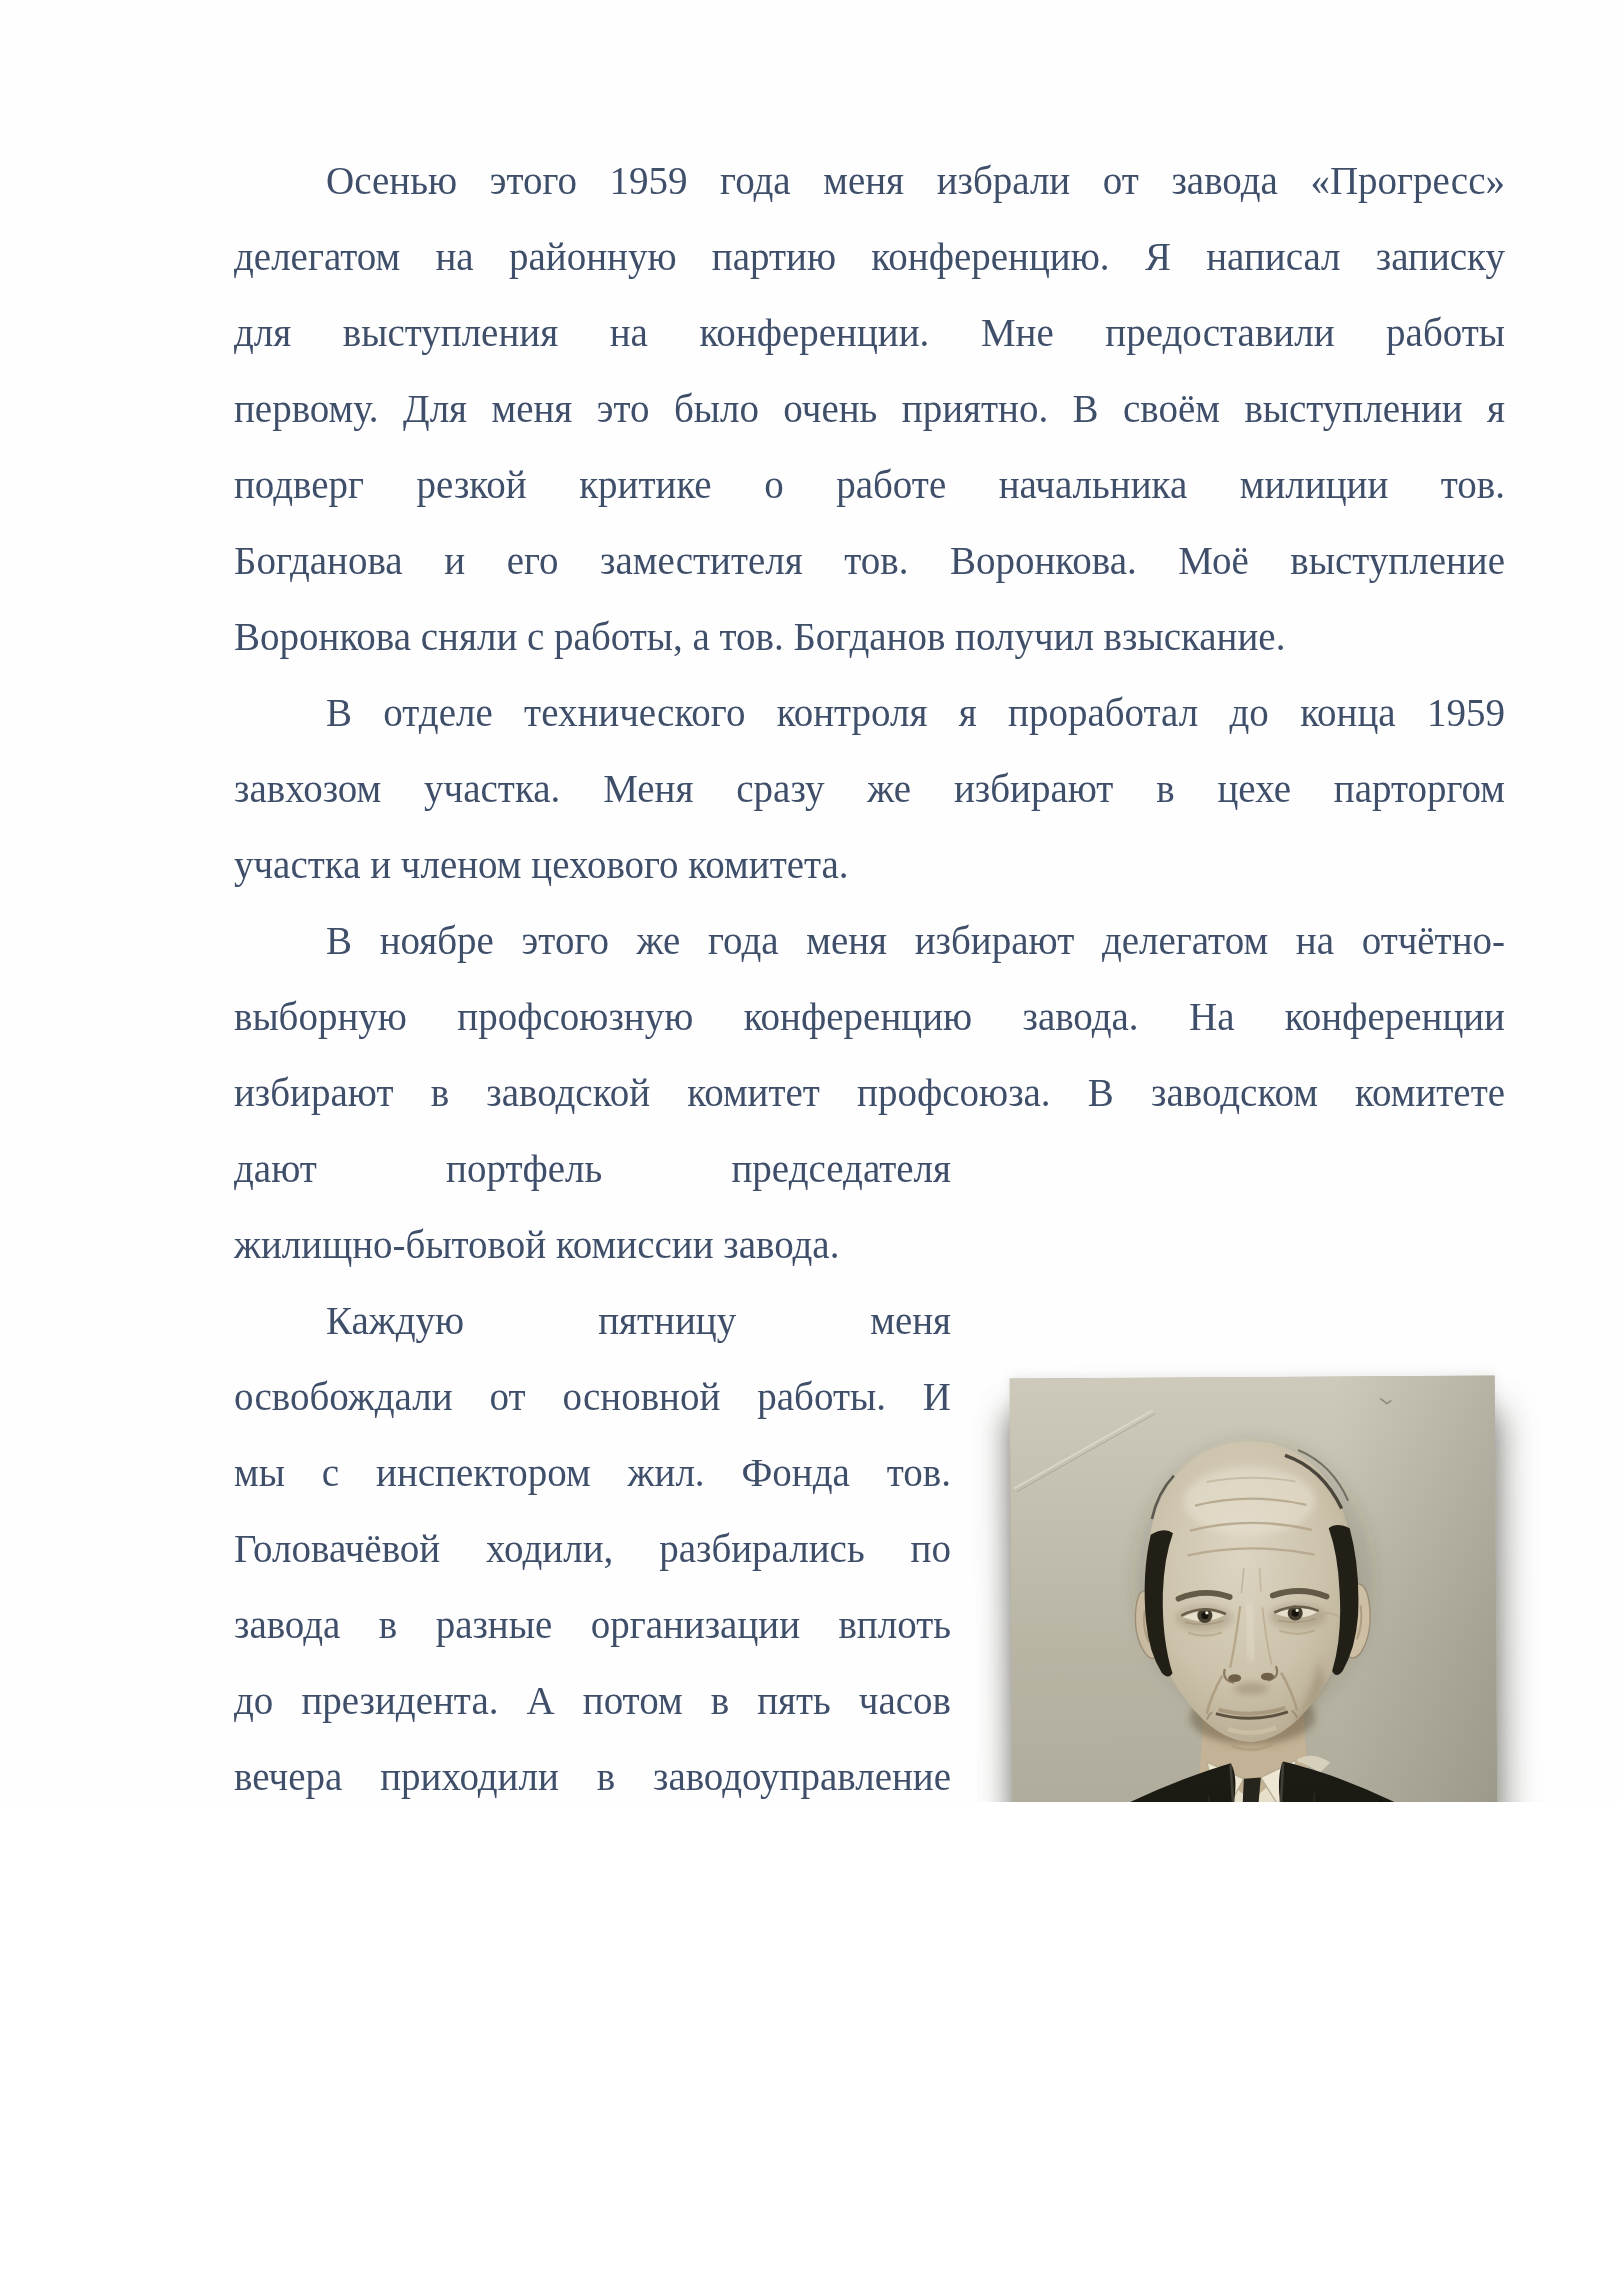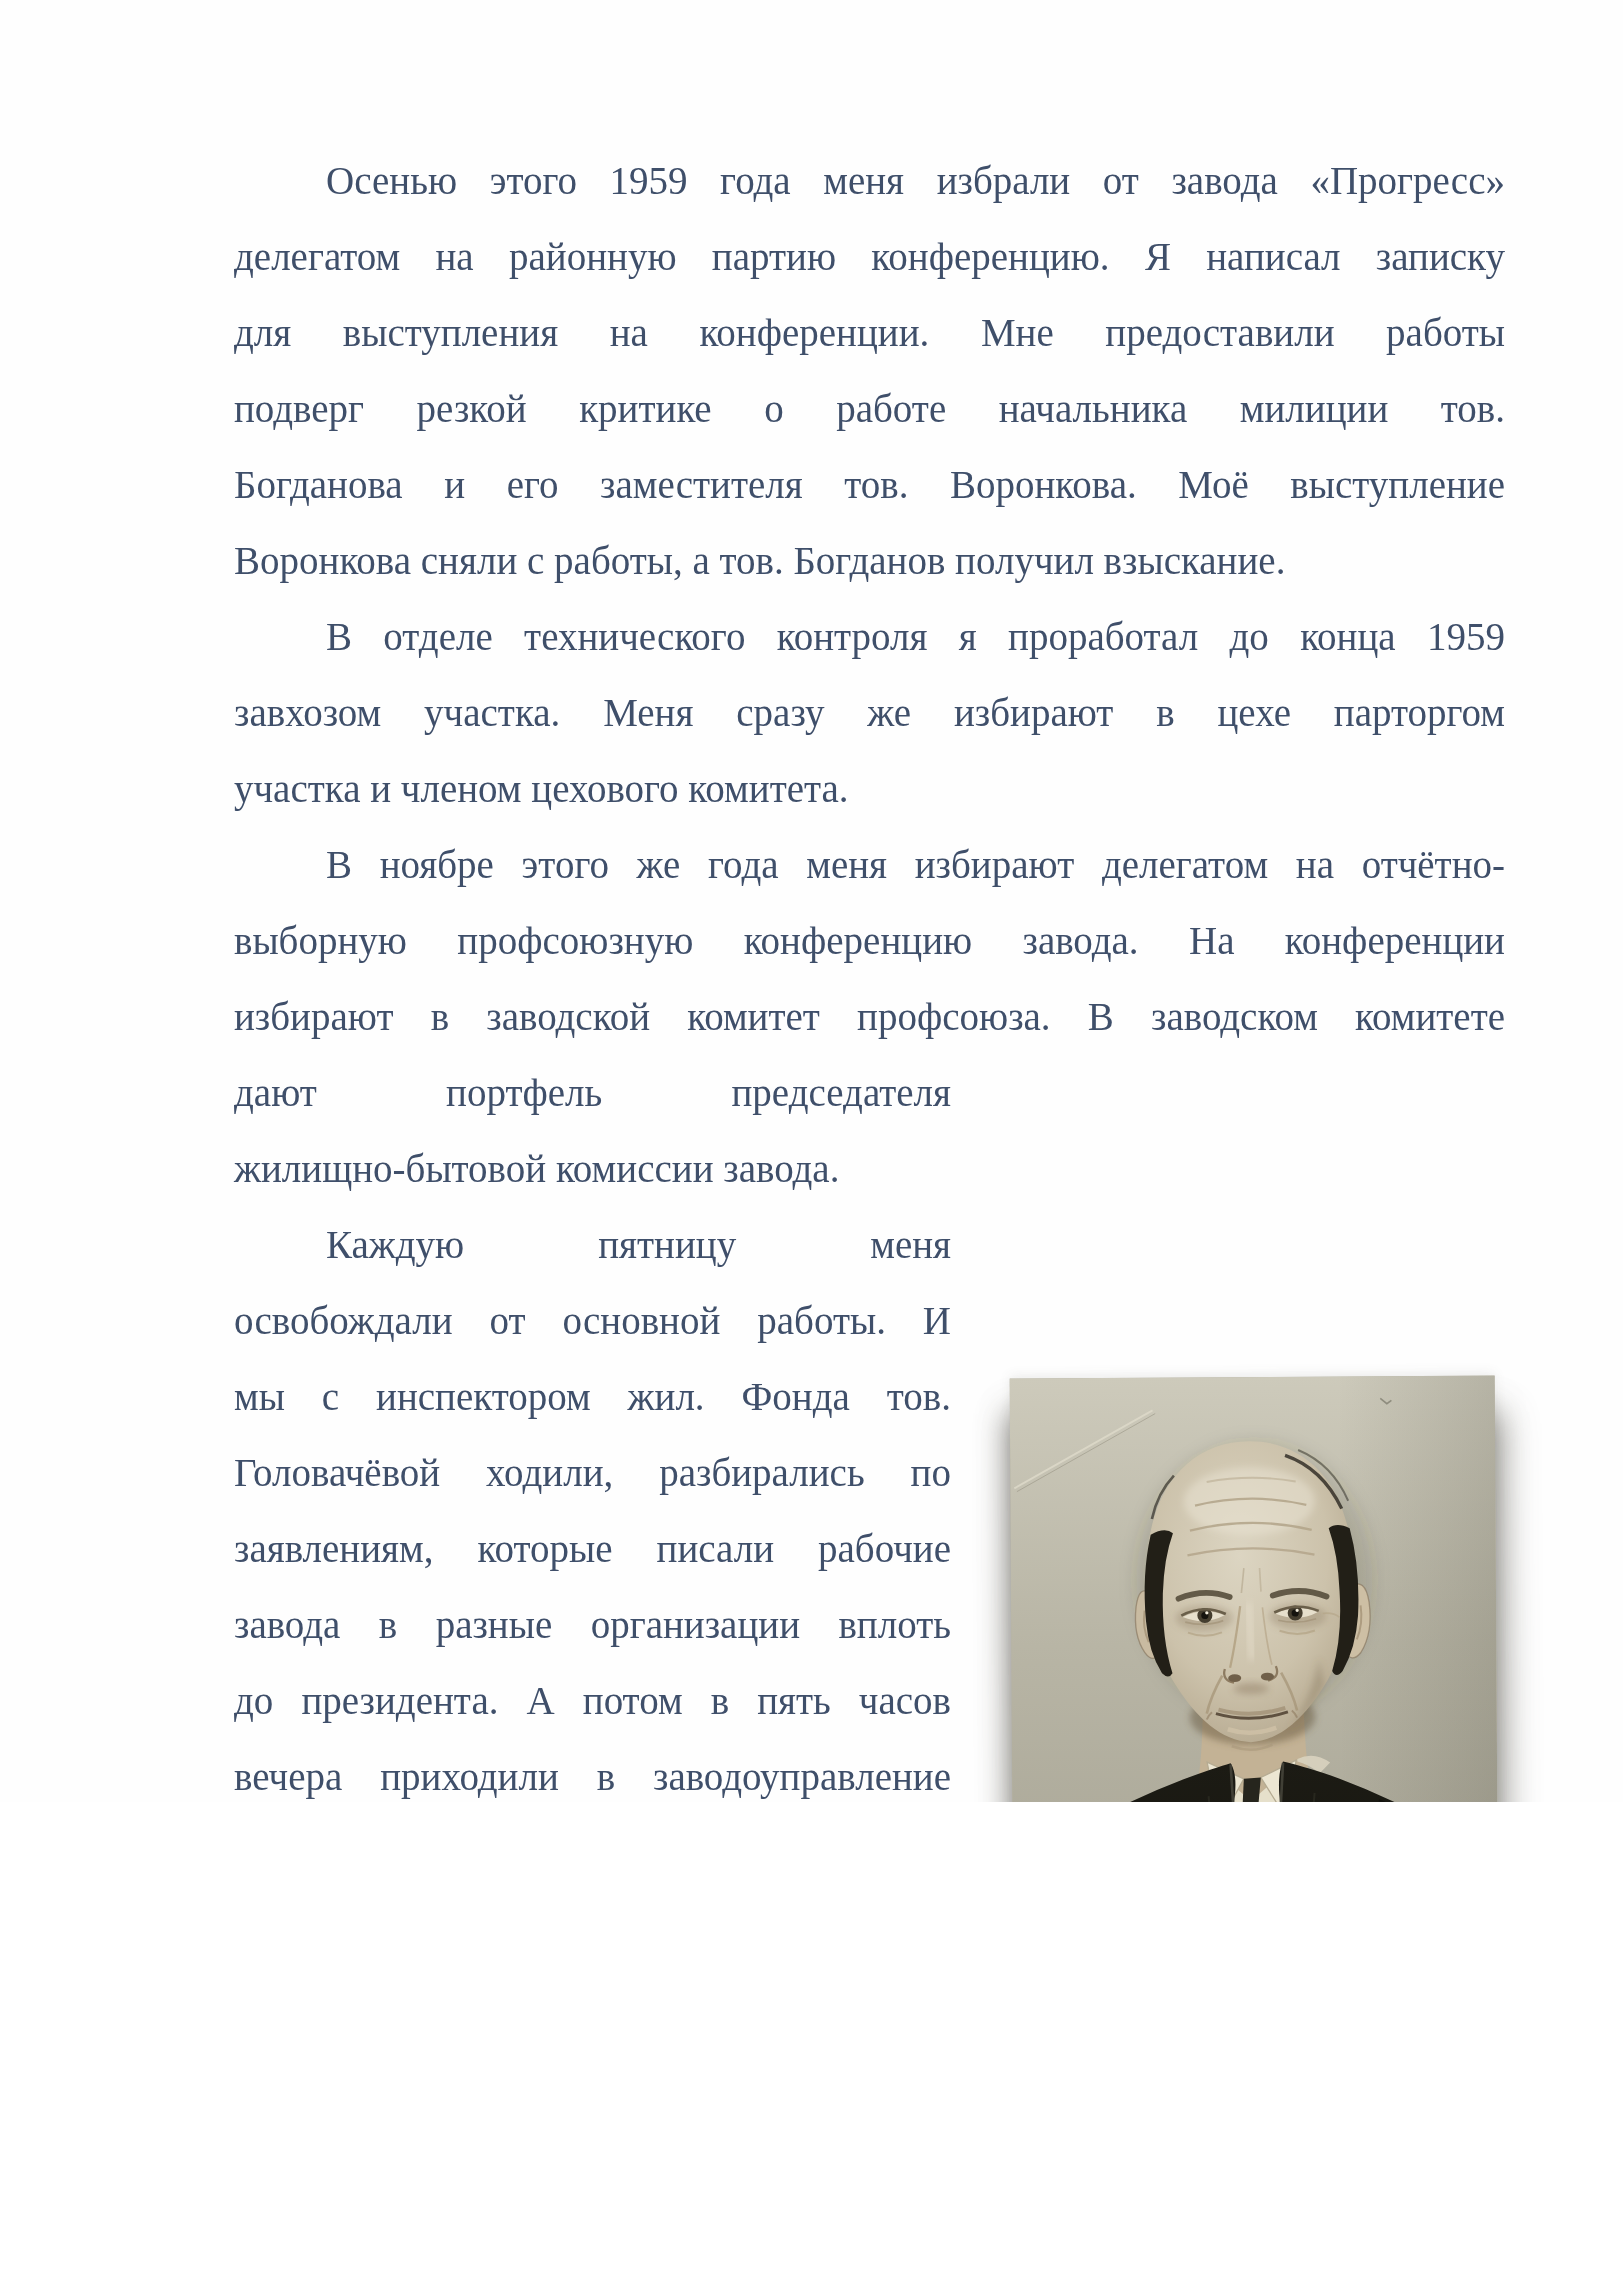--- a/index.html
+++ b/index.html
@@ -49,36 +49,36 @@
 </style>
 </head>
 <body>
 
 <div class="page" style="background: rgb(254, 254, 254);">
 
   <div class="text-block" style="color: rgb(63, 79, 106);">
       <div class="line indent">Осенью этого 1959 года меня избрали от завода «Прогресс»</div>
       <div class="line">делегатом на районную партию конференцию. Я написал записку</div>
       <div class="line">для выступления на конференции. Мне предоставили работы</div>
+      <div class="line">первому. Для меня это было очень приятно. В своём выступлении я</div>
       <div class="line">подверг резкой критике о работе начальника милиции тов.</div>
       <div class="line">Богданова и его заместителя тов. Воронкова. Моё выступление</div>
       <div class="line left">Воронкова сняли с работы, а тов. Богданов получил взыскание.</div>
       <div class="line indent">В отделе технического контроля я проработал до конца 1959</div>
       <div class="line">завхозом участка. Меня сразу же избирают в цехе парторгом</div>
       <div class="line left">участка и членом цехового комитета.</div>
       <div class="line indent">В ноябре этого же года меня избирают делегатом на отчётно-</div>
       <div class="line">выборную профсоюзную конференцию завода. На конференции</div>
       <div class="line">избирают в заводской комитет профсоюза. В заводском комитете</div>
       <div class="line narrow">дают портфель председателя</div>
       <div class="line narrow left">жилищно-бытовой комиссии завода.</div>
       <div class="line narrow indent">Каждую пятницу меня</div>
       <div class="line narrow">освобождали от основной работы. И</div>
       <div class="line narrow">мы с инспектором жил. Фонда тов.</div>
       <div class="line narrow">Головачёвой ходили, разбирались по</div>
-      <div class="line narrow">заявлениям, которые писали рабочие</div>
       <div class="line narrow">завода в разные организации вплоть</div>
       <div class="line narrow">до президента. А потом в пять часов</div>
       <div class="line narrow">вечера приходили в заводоуправление</div>
     </div>
 
   <figure class="photo">
     <svg viewBox="0 0 741 1166" preserveAspectRatio="none" aria-hidden="true">
       <defs>
         <linearGradient id="bg" x1="0" y1="0" x2="0" y2="1">
           <stop offset="0" stop-color="#cdcabb"></stop>

